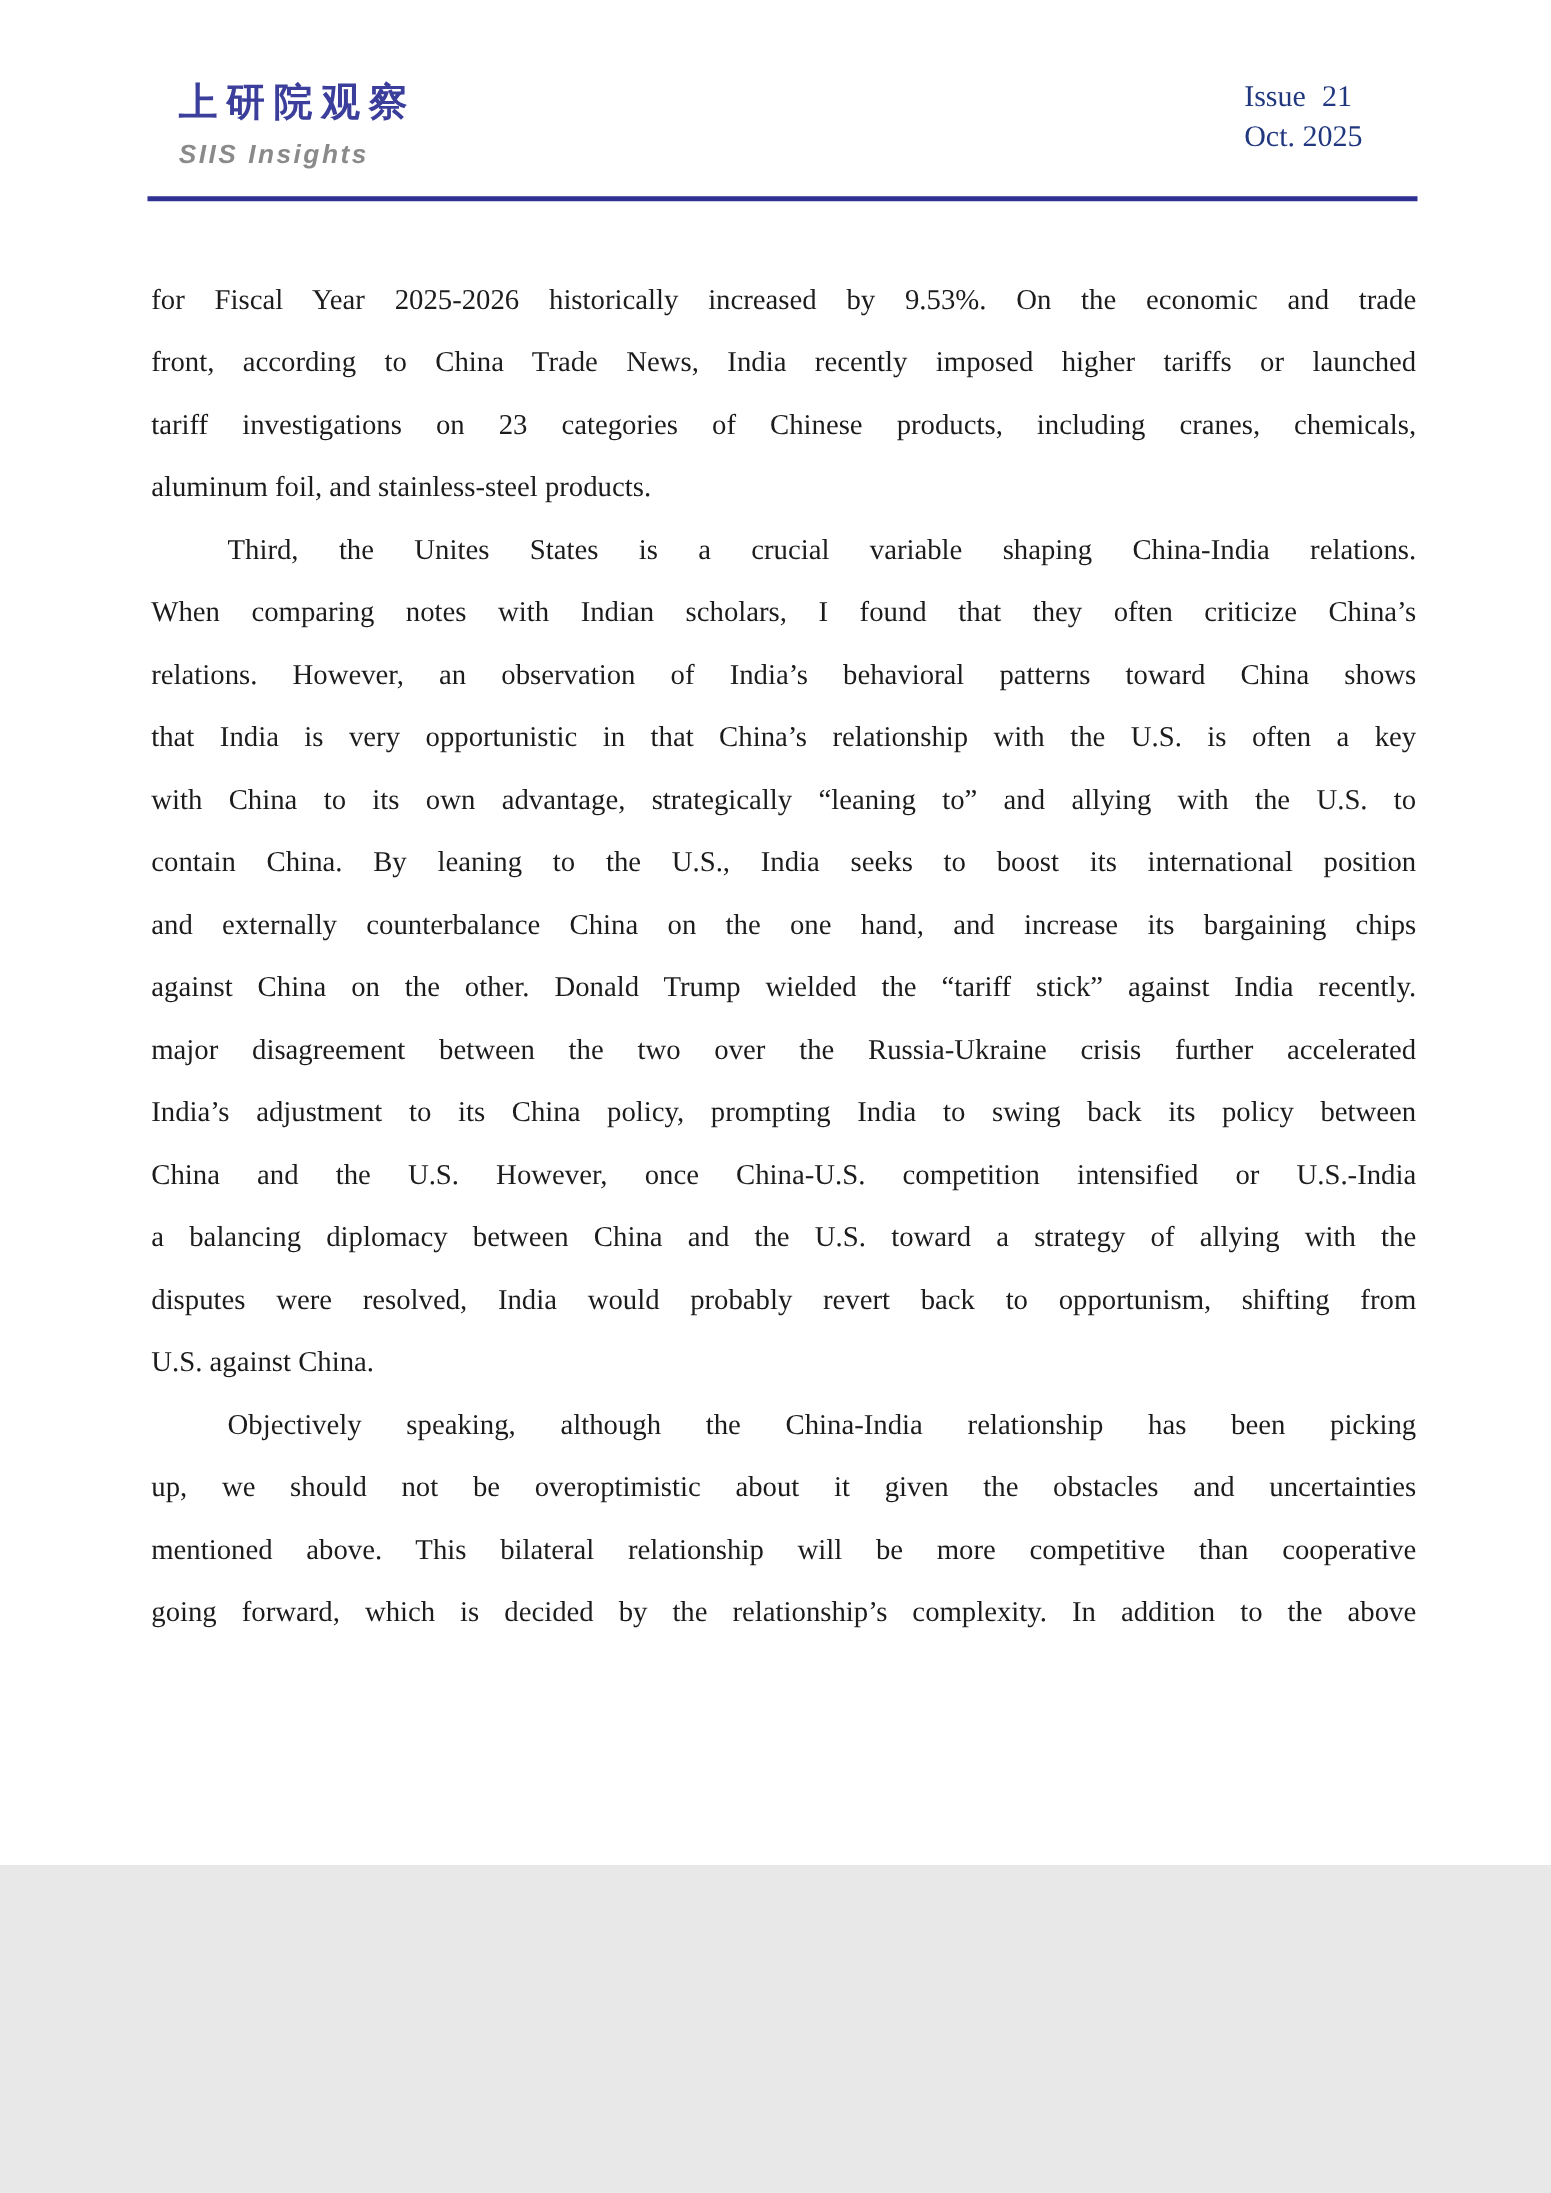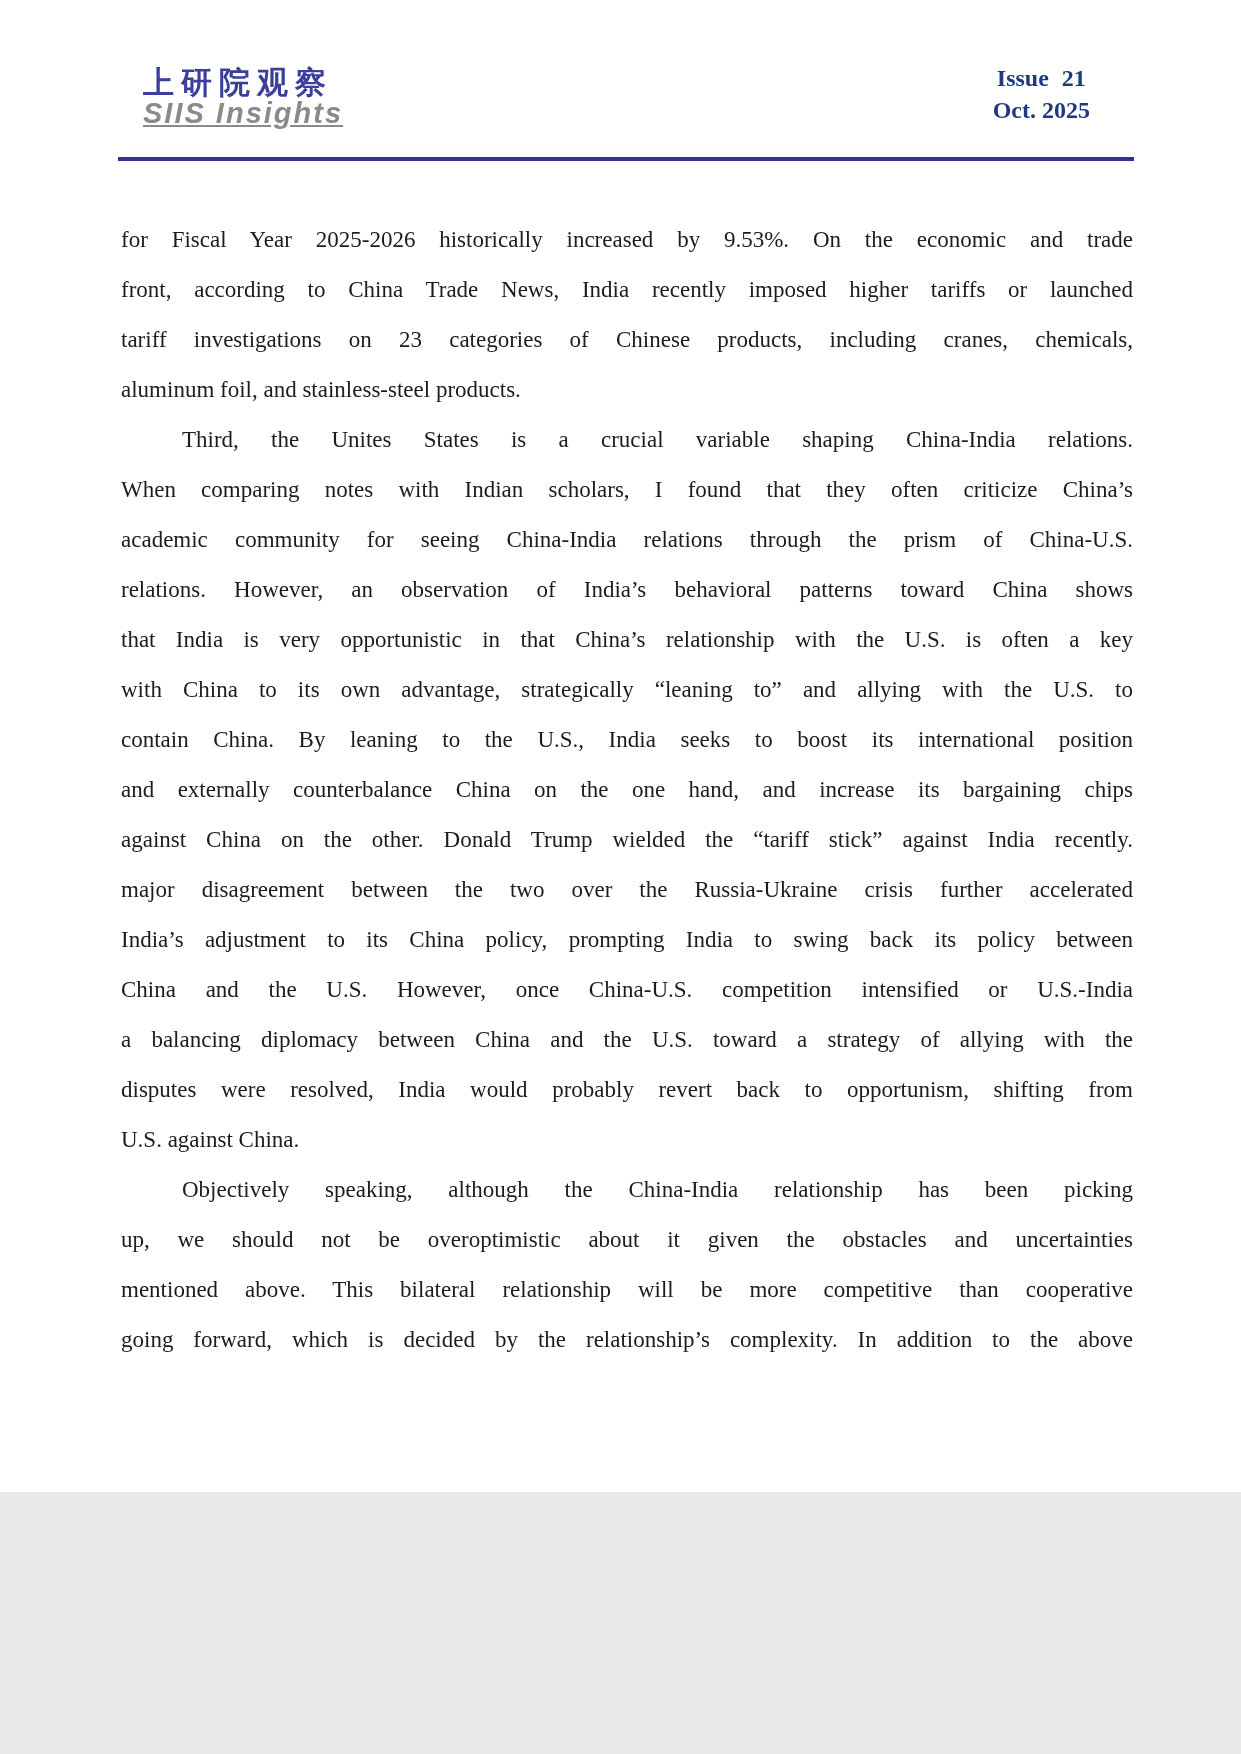--- a/index.html
+++ b/index.html
@@ -27,33 +27,32 @@
     font-size:31px;
     letter-spacing:7px;
     color:var(--logo-blue);
     line-height:36px;
     white-space:nowrap;
   }
   .logo-en{
     font-family:"Liberation Sans", sans-serif;
     font-weight:bold;
     font-style:italic;
-    font-size:29px;
+    font-size:21px;
     letter-spacing:2px;
     color:var(--logo-gray);
     line-height:22px;
-    margin-top:2px;
-    text-decoration:underline;
+    margin-top:13px;
   }
   .issue-block{
     position:absolute;
     top:62px;right:151px;
-    text-align:center;
+    text-align:left;
     font-family:"Liberation Serif", serif;
-    font-weight:bold;
+    font-weight:normal;
     color:var(--issue-navy);
     font-size:24px;
     line-height:32px;
   }
   .issue-line{word-spacing:7px;}
   .rule{
     position:absolute;
     left:118px;width:1016px;height:4px;
     background:var(--rule-blue);
   }
@@ -118,21 +117,20 @@
   <div class="body-content">
       <div class="para">
         <div class="line justify">for Fiscal Year 2025-2026 historically increased by 9.53%. On the economic and trade</div>
         <div class="line justify">front, according to China Trade News, India recently imposed higher tariffs or launched</div>
         <div class="line justify">tariff investigations on 23 categories of Chinese products, including cranes, chemicals,</div>
         <div class="line">aluminum foil, and stainless-steel products.</div>
       </div>
       <div class="para">
         <div class="line justify indent bold">Third, the Unites States is a crucial variable shaping China-India relations.</div>
         <div class="line justify">When comparing notes with Indian scholars, I found that they often criticize China’s</div>
-        <div class="line justify">academic community for seeing China-India relations through the prism of China-U.S.</div>
         <div class="line justify">relations. However, an observation of India’s behavioral patterns toward China shows</div>
         <div class="line justify">that India is very opportunistic in that China’s relationship with the U.S. is often a key</div>
         <div class="line justify">with China to its own advantage, strategically “leaning to” and allying with the U.S. to</div>
         <div class="line justify">contain China. By leaning to the U.S., India seeks to boost its international position</div>
         <div class="line justify">and externally counterbalance China on the one hand, and increase its bargaining chips</div>
         <div class="line justify">against China on the other. Donald Trump wielded the “tariff stick” against India recently.</div>
         <div class="line justify">major disagreement between the two over the Russia-Ukraine crisis further accelerated</div>
         <div class="line justify">India’s adjustment to its China policy, prompting India to swing back its policy between</div>
         <div class="line justify">China and the U.S. However, once China-U.S. competition intensified or U.S.-India</div>
         <div class="line justify">a balancing diplomacy between China and the U.S. toward a strategy of allying with the</div>

